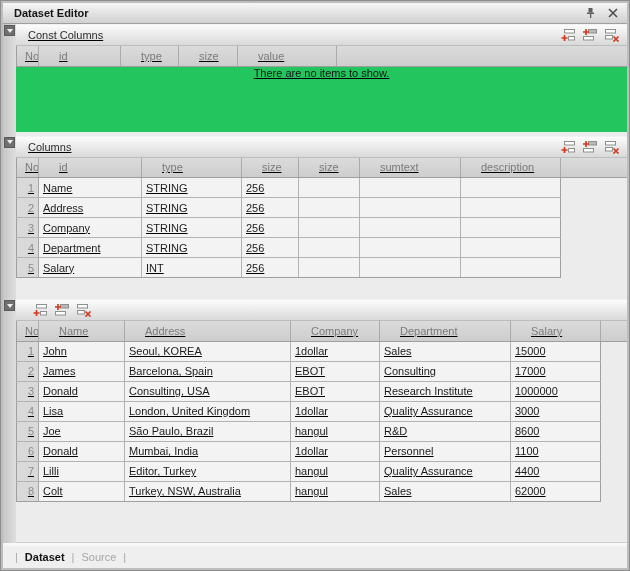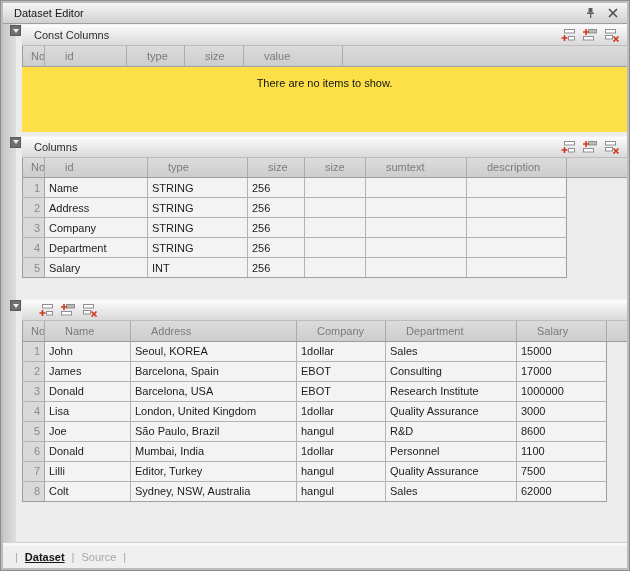--- a/index.html
+++ b/index.html
@@ -5,26 +5,26 @@
   html,body{margin:0;padding:0;background:#fff;}
   .window{
     width:630px;height:571px;box-sizing:border-box;
     border:1px solid #8d8d8d;background:#bdbdbd;padding:2px;
     font-family:"Liberation Sans",sans-serif;
   }
   .inner{position:relative;height:100%;background:#ececec;display:flex;flex-direction:column;overflow:hidden;}
   
   .titlebar{flex:0 0 21px;height:21px;box-sizing:border-box;background:linear-gradient(#f6f6f6,#d0d0d0);
     border-bottom:1px solid #9e9e9e;display:flex;align-items:center;padding:0 6px 0 11px;}
-  .title{font-size:11px;font-weight:normal;color:#161616;flex:1;}
+  .title{font-size:11px;font-weight:bold;color:#161616;flex:1;}
   .tbtn{width:17px;height:16px;display:inline-flex;align-items:center;justify-content:center;margin-left:5px;cursor:default;}
   
   .rail{position:absolute;left:0;top:21px;bottom:25px;width:13px;background:linear-gradient(to right,#c7c7c7,#dedede);}
   
-  .section{margin-left:19px;position:relative;flex:0 0 auto;}
+  .section{margin-left:13px;position:relative;flex:0 0 auto;text-decoration:underline;}
   .secbar{height:22px;box-sizing:border-box;background:linear-gradient(#fcfcfc,#d9d9d9);
     border-top:1px solid #f2f2f2;border-bottom:1px solid #bdbdbd;display:flex;align-items:center;padding:0 5px 0 12px;}
   .sectitle{font-size:11px;color:#2d2d2d;flex:1;}
   .collapse{position:absolute;left:-12px;top:1px;width:11px;height:11px;box-sizing:border-box;
     background:#6f6f6f;border:1px solid #5a5a5a;display:flex;align-items:center;justify-content:center;}
   .tri{width:0;height:0;border-left:3px solid transparent;border-right:3px solid transparent;border-top:4px solid #efefef;}
   .secbtn{width:20px;height:17px;display:inline-flex;align-items:center;justify-content:center;margin-left:2px;}
   
   table.grid{width:100%;border-collapse:collapse;table-layout:fixed;}
   .grid th{height:20px;box-sizing:border-box;background:linear-gradient(#dbdbdb,#cdcdcd);
@@ -33,29 +33,29 @@
     overflow:hidden;white-space:nowrap;}
   .grid th.no{text-align:right;padding:0 4px 0 8px;border-left:1px solid #9f9f9f;}
   .grid th.fill{border-right:none;}
   .grid td{height:20px;box-sizing:border-box;background:#f3f3f3;border:1px solid #b3b3b3;
     font-size:11px;color:#1c1c1c;padding:0 2px 0 4px;overflow:hidden;white-space:nowrap;}
   .grid td.no{background:#d9d9d9;color:#8b8b8b;text-align:right;padding:0 4px 0 0;
     border-left:1px solid #9f9f9f;border-right:1px solid #a5a5a5;}
   .grid td.edge{border-right-color:#9f9f9f;}
   .grid tr.last td{border-bottom-color:#9f9f9f;}
   .grid td.void, .grid tr.last td.void{background:transparent;border:none;}
-  .emptyarea{height:65px;box-sizing:border-box;background:#fde047;text-align:center;
-    font-size:11px;color:#141414;padding-top:10px;}
+  .emptyarea{height:65px;box-sizing:border-box;background:#22c55e;text-align:center;
+    font-size:11px;color:#141414;}
   .gap4{flex:0 0 4px;} .gap21{flex:0 0 21px;}
   .spacer{flex:1 1 auto;}
   .groove{flex:0 0 3px;border-top:1px solid #cecece;background:#f8f8f8;}
   .bottombar{flex:0 0 22px;background:#efefef;display:flex;align-items:center;font-size:11px;padding-left:5px;}
   .pipe{color:#a9a9a9;margin:0 7px;}
   .tab{color:#a6a6a6;}
-  .tab.active{color:#141414;font-weight:bold;text-decoration:underline;}
+  .tab.active{color:#141414;font-weight:bold;}
 </style>
 </head>
 <body>
 
 <div class="window">
   <div class="inner">
 
     <div class="titlebar">
       <span class="title">Dataset Editor</span>
       <span class="tbtn">
@@ -301,21 +301,21 @@
               <td>James</td>
               <td>Barcelona, Spain</td>
               <td>EBOT</td>
               <td>Consulting</td>
               <td class="edge">17000</td>
               <td class="void"></td>
             </tr>
             <tr>
               <td class="no">3</td>
               <td>Donald</td>
-              <td>Barcelona, USA</td>
+              <td>Consulting, USA</td>
               <td>EBOT</td>
               <td>Research Institute</td>
               <td class="edge">1000000</td>
               <td class="void"></td>
             </tr>
             <tr>
               <td class="no">4</td>
               <td>Lisa</td>
               <td>London, United Kingdom</td>
               <td>1dollar</td>
@@ -340,27 +340,27 @@
               <td>Personnel</td>
               <td class="edge">1100</td>
               <td class="void"></td>
             </tr>
             <tr>
               <td class="no">7</td>
               <td>Lilli</td>
               <td>Editor, Turkey</td>
               <td>hangul</td>
               <td>Quality Assurance</td>
-              <td class="edge">7500</td>
+              <td class="edge">4400</td>
               <td class="void"></td>
             </tr>
             <tr class="last">
               <td class="no">8</td>
               <td>Colt</td>
-              <td>Sydney, NSW, Australia</td>
+              <td>Turkey, NSW, Australia</td>
               <td>hangul</td>
               <td>Sales</td>
               <td class="edge">62000</td>
               <td class="void"></td>
             </tr>
           </tbody>
       </table>
     </div>
 
     <div class="spacer"></div>

